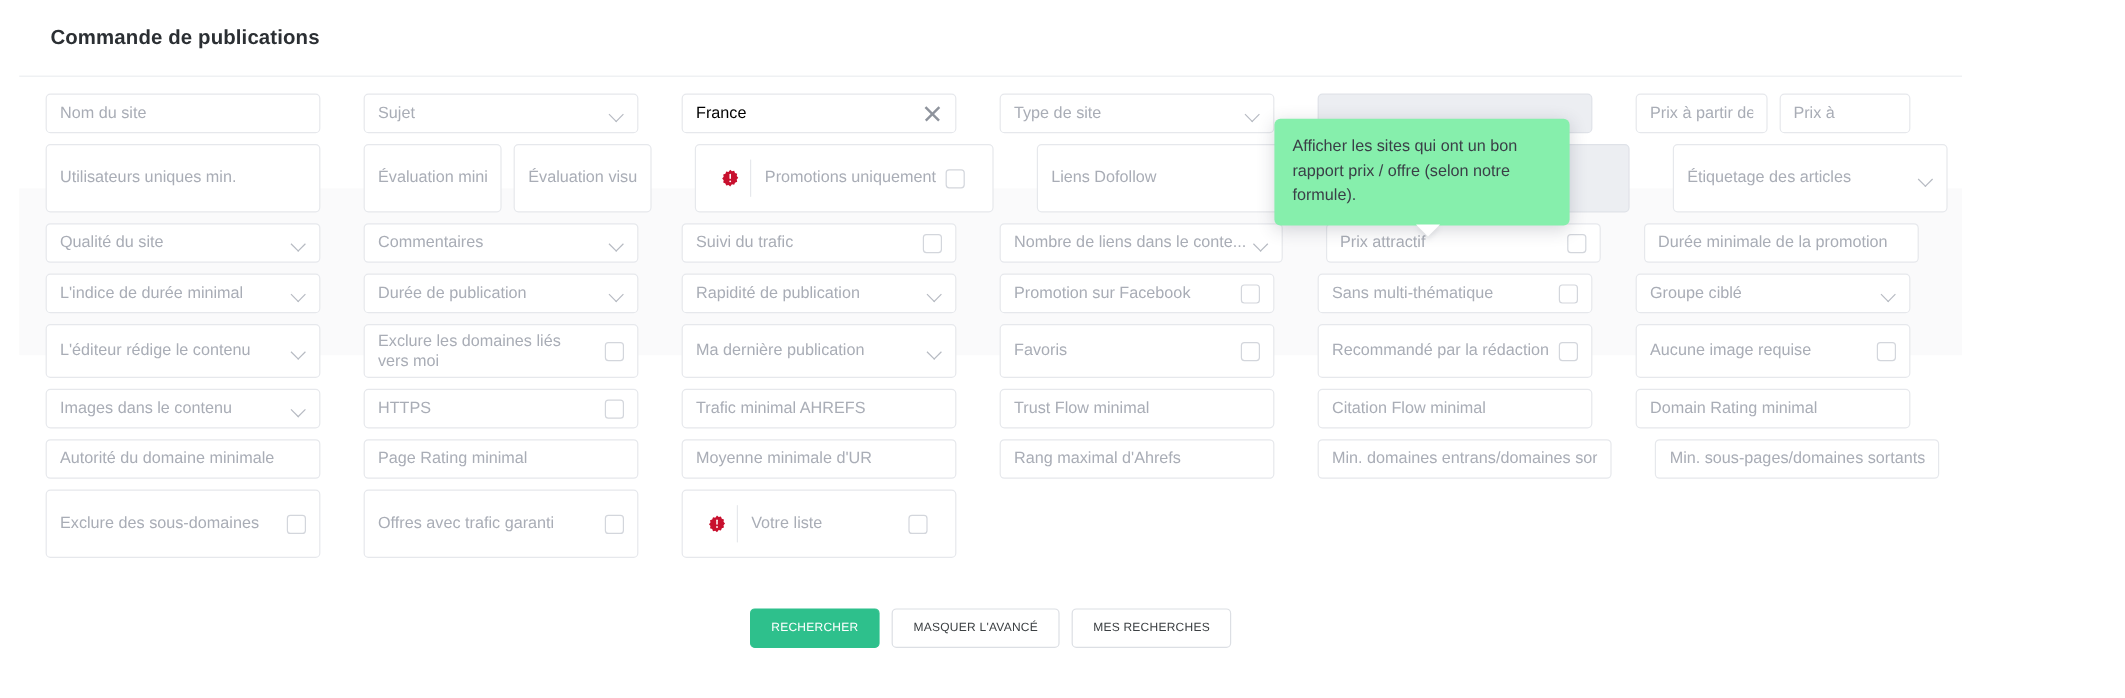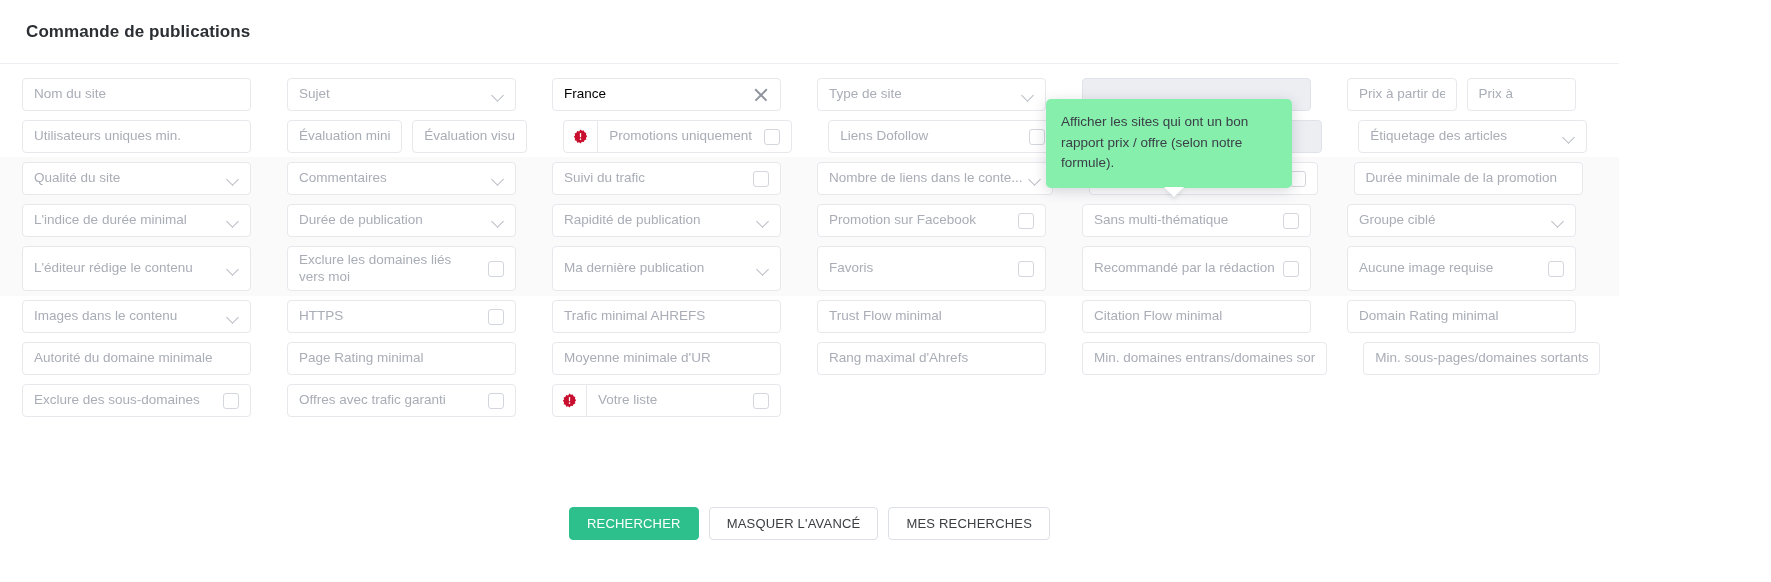--- a/index.html
+++ b/index.html
@@ -8,20 +8,21 @@
     height: 582px;
     background: #ffffff;
     font-family: "Liberation Sans", sans-serif;
     overflow: hidden;
   }
   .page {
     position: relative;
     width: 1619px;
     height: 582px;
     background: #ffffff;
+    margin-left: 16px;
   }
 
   
   .header {
     height: 64px;
     padding: 0 26px;
     display: flex;
     align-items: center;
     border-bottom: 1px solid #eceef1;
     background: #ffffff;
@@ -122,21 +123,21 @@
     content: "";
     position: absolute;
     left: 0; top: 7px;
     width: 16px; height: 1.6px;
     background: #8e939c;
   }
   .clear-x::before { transform: rotate(45deg); }
   .clear-x::after  { transform: rotate(-45deg); }
 
   
-  .field.with-badge { padding: 0; }
+  .field.with-badge { padding: 12px; }
   .badge-slot {
     flex: 0 0 34px;
     height: 31px;
     display: flex;
     align-items: center;
     justify-content: center;
     border-right: 1px solid #e6e8ec;
   }
   .badge-inner { flex: 1 1 auto; display: flex; align-items: center; padding: 0 11px; }
   .promo-badge {
@@ -189,21 +190,21 @@
     display: flex;
     justify-content: center;
     gap: 10px;
   }
   .btn {
     height: 33px;
     padding: 0 17px;
     display: inline-flex;
     align-items: center;
     justify-content: center;
-    font-size: 13px;
+    font-size: 10px;
     border-radius: 4px;
     cursor: pointer;
     letter-spacing: 0.2px;
     white-space: nowrap;
   }
   .btn-primary {
     background: #2ec08c;
     color: #ffffff;
     border: 1px solid #2ec08c;
   }

